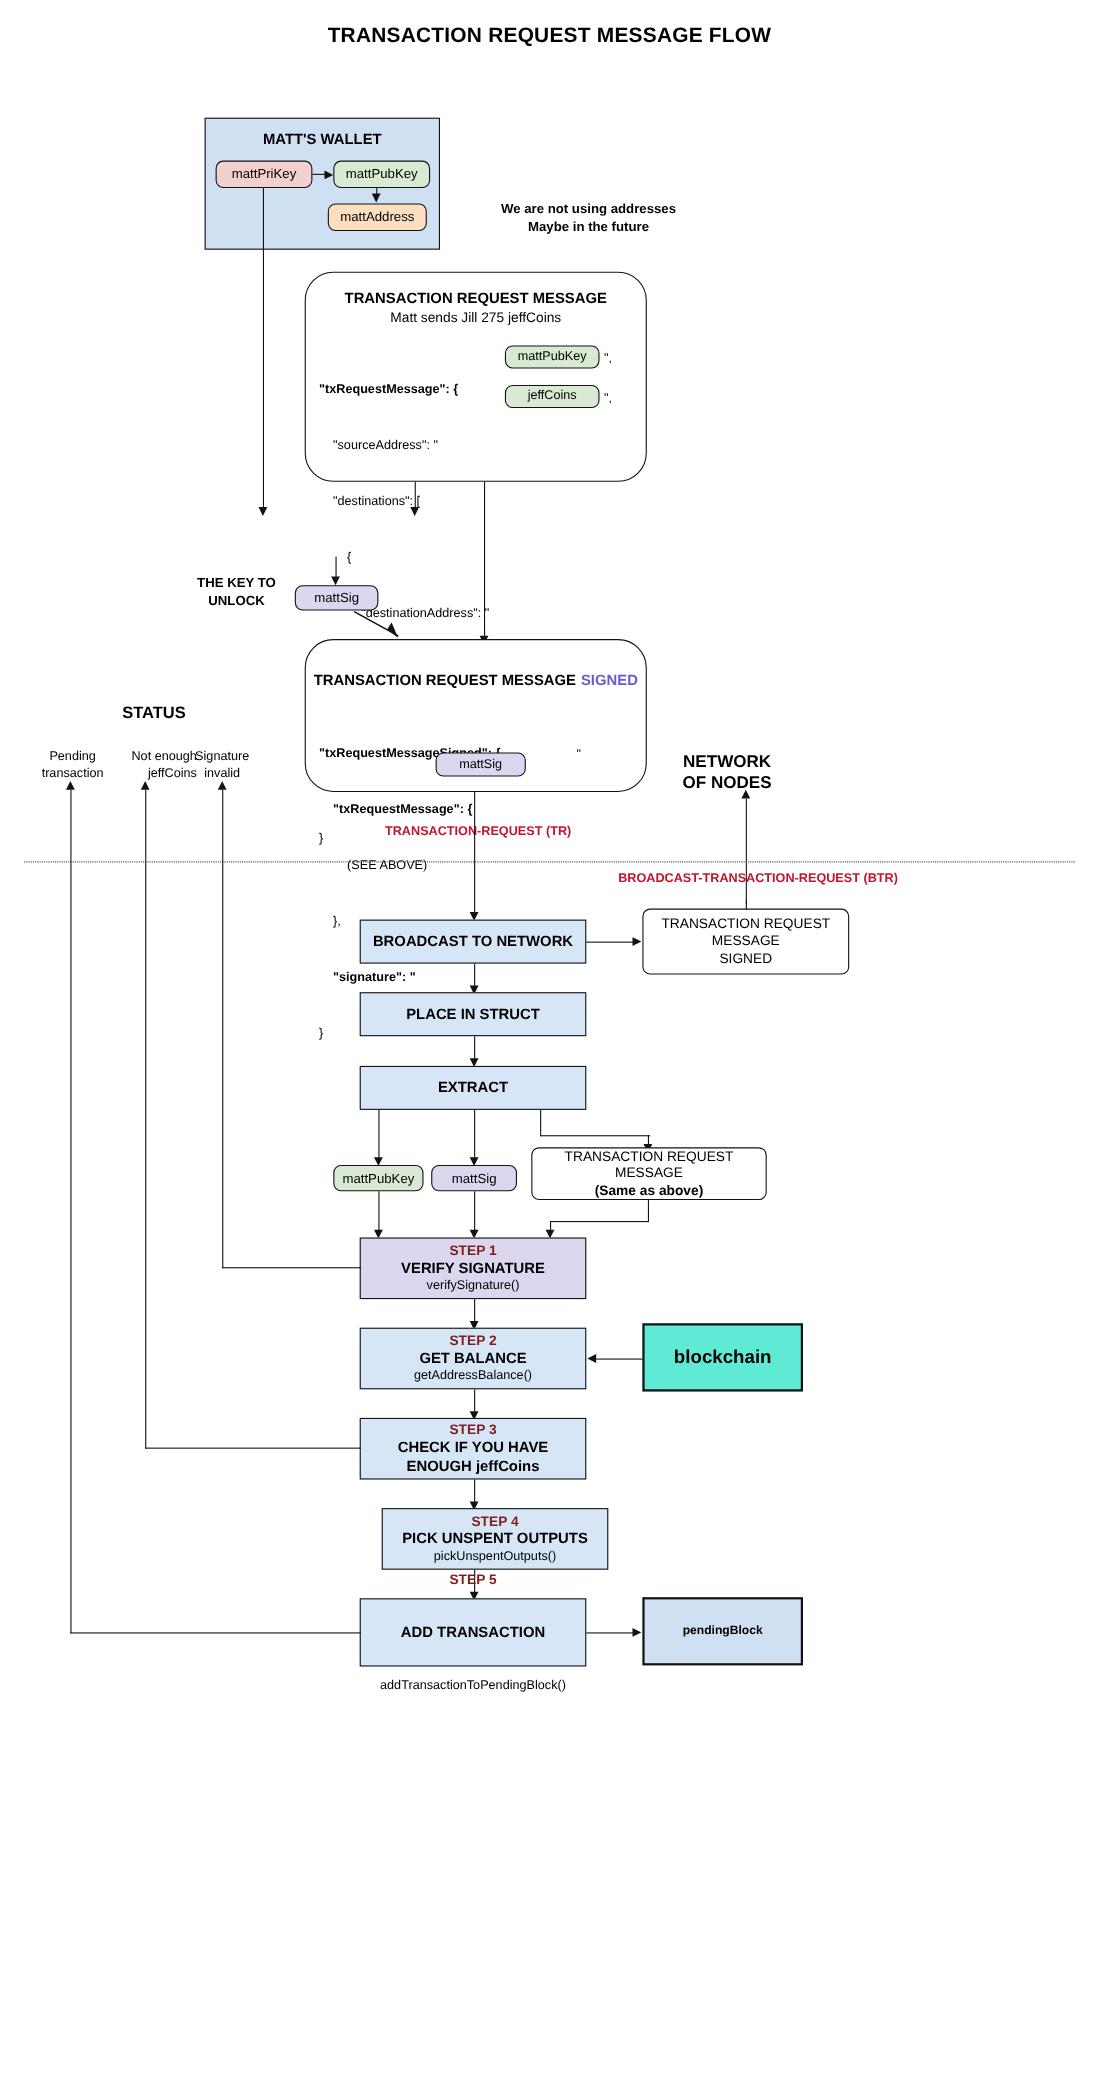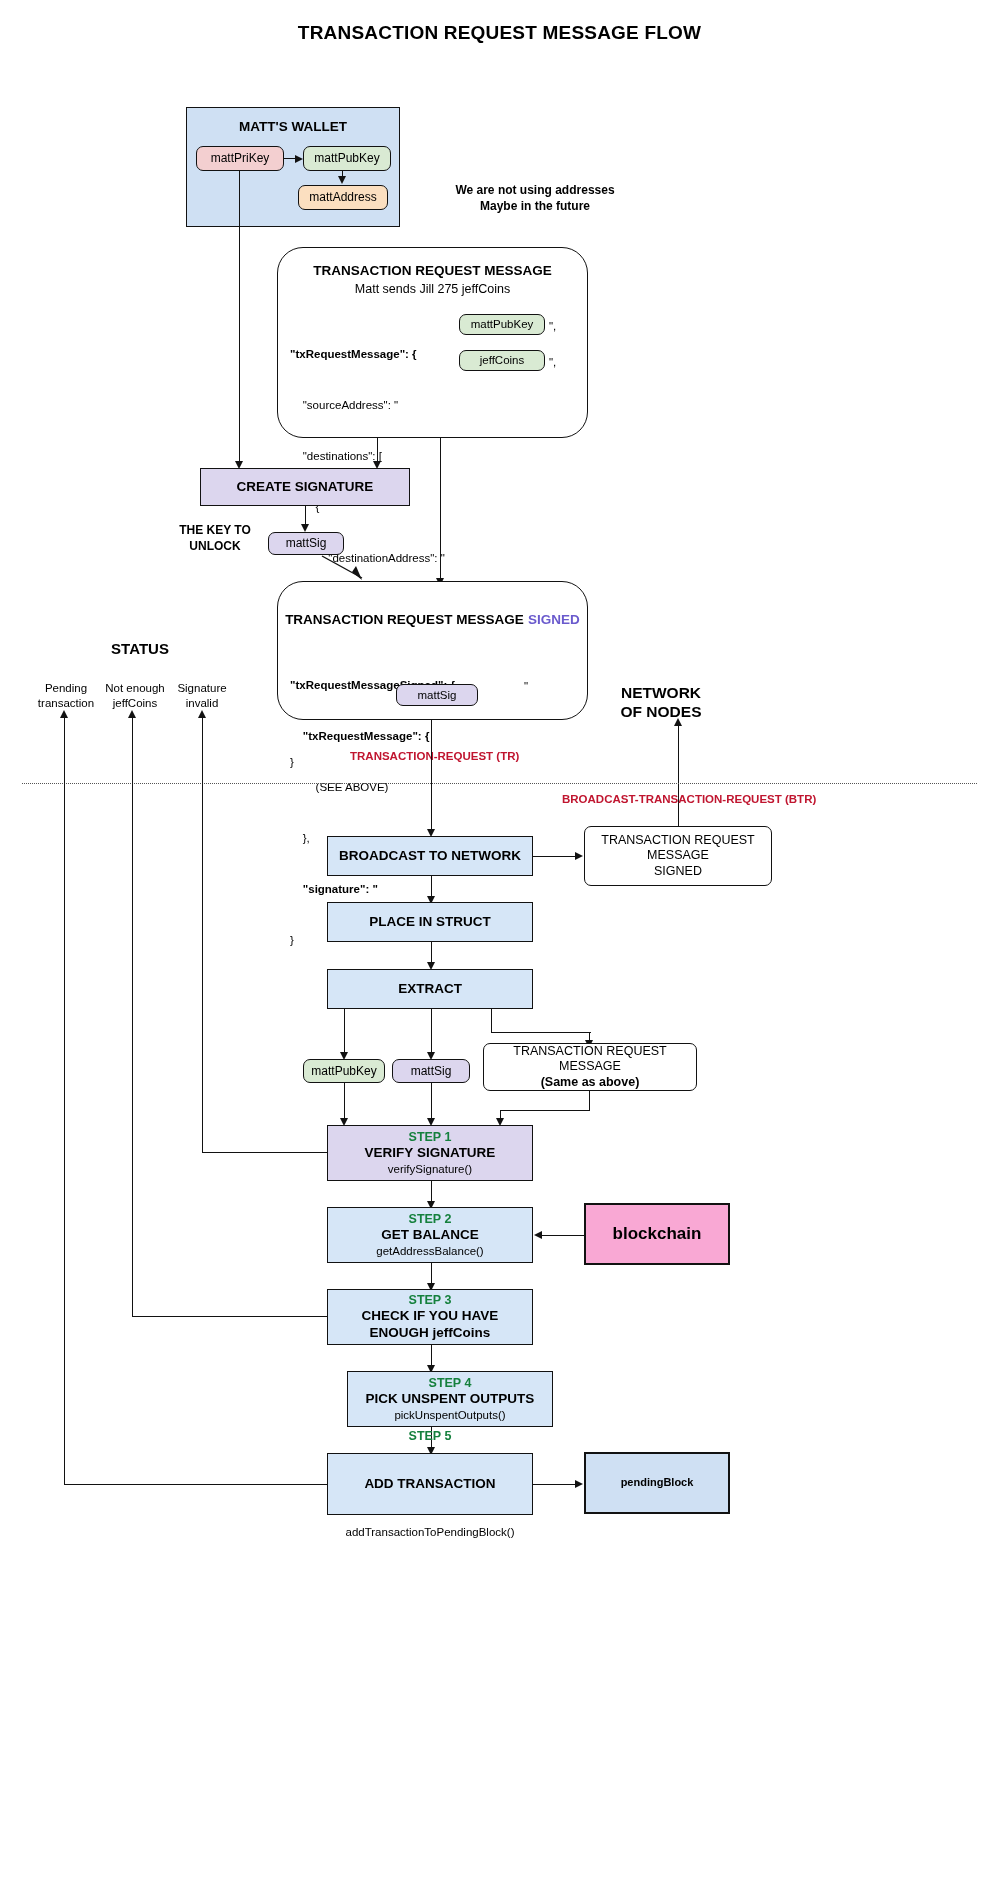--- a/index.html
+++ b/index.html
@@ -39,27 +39,27 @@
   }
   .pill { border-radius: 7px; }
   .biground { border-radius: 26px; background: #ffffff; }
 
   .wallet    { background: #cfe0f3; }
   .proc      { background: #d6e6f7; }
   .purple    { background: #dcd6ee; }
   .green     { background: #d9ead3; }
   .red       { background: #f3cfd0; }
   .orange    { background: #fbdfc0; }
-  .chainbox  { background: #f9a8d4; }
+  .chainbox  { background: #5eead4; }
   .pendbox   { background: #cfe0f3; border-width: 2px; }
 
   .ttl  { font-weight: bold; font-size: 13.5px; }
   .ttl2 { font-weight: bold; font-size: 14.5px; }
   .sm2  { font-size: 12.5px; }
-  .step { color: #15803d; font-weight: bold; font-size: 12.5px; }
+  .step { color: #7f1d1d; font-weight: bold; font-size: 12.5px; }
   .fn   { font-size: 11.5px; }
 
   
   .code {
     font-family: "Liberation Sans", sans-serif;
     font-size: 11.5px;
     line-height: 1.48;
     white-space: pre;
     text-align: left;
   }
@@ -146,23 +146,20 @@
     <span>jeffCoins</span>
   </div>
   <div class="abs code" style="left:549px; top:354px;">",</div>
 
   <div class="ln vln" style="left:377px; top:438px; height:25px;"></div>
   <div class="arrowhead ah-down" style="left:373px; top:461px;"></div>
 
   <div class="ln vln" style="left:440px; top:438px; height:143px;"></div>
   <div class="arrowhead ah-down" style="left:436px; top:578px;"></div>
 
-  <div class="abs box purple" style="left:200px; top:468px; width:210px; height:38px; border-radius:0;">
-    <span class="ttl">CREATE SIGNATURE</span>
-  </div>
 
   <div class="ln vln" style="left:305px; top:506px; height:20px;"></div>
   <div class="arrowhead ah-down" style="left:301px; top:524px;"></div>
 
   <div class="abs ctr note" style="left:160px; top:522px; width:110px;">
     <div>THE KEY TO</div>
     <div>UNLOCK</div>
   </div>
 
   <div class="abs box pill purple" style="left:268px; top:532px; width:76px; height:23px; font-size:12px;">
@@ -191,21 +188,21 @@
   <div class="abs box pill purple" style="left:396px; top:684px; width:82px; height:22px; font-size:11.5px;">
     <span>mattSig</span>
   </div>
   <div class="abs code" style="left:524px; top:678px;">"</div>
 
   <div class="abs ctr statusttl" style="left:60px; top:640px; width:160px;">STATUS</div>
   <div class="abs ctr statuslbl" style="left:22px; top:681px; width:88px;">
     <div>Pending</div>
     <div>transaction</div>
   </div>
-  <div class="abs ctr statuslbl" style="left:91px; top:681px; width:88px;">
+  <div class="abs ctr statuslbl" style="left:91px; top:681px; width:88px;text-align:right;">
     <div>Not enough</div>
     <div>jeffCoins</div>
   </div>
   <div class="abs ctr statuslbl" style="left:162px; top:681px; width:80px;">
     <div>Signature</div>
     <div>invalid</div>
   </div>
 
   <div class="abs ctr netttl" style="left:576px; top:683px; width:170px;">
     <div>NETWORK</div>

